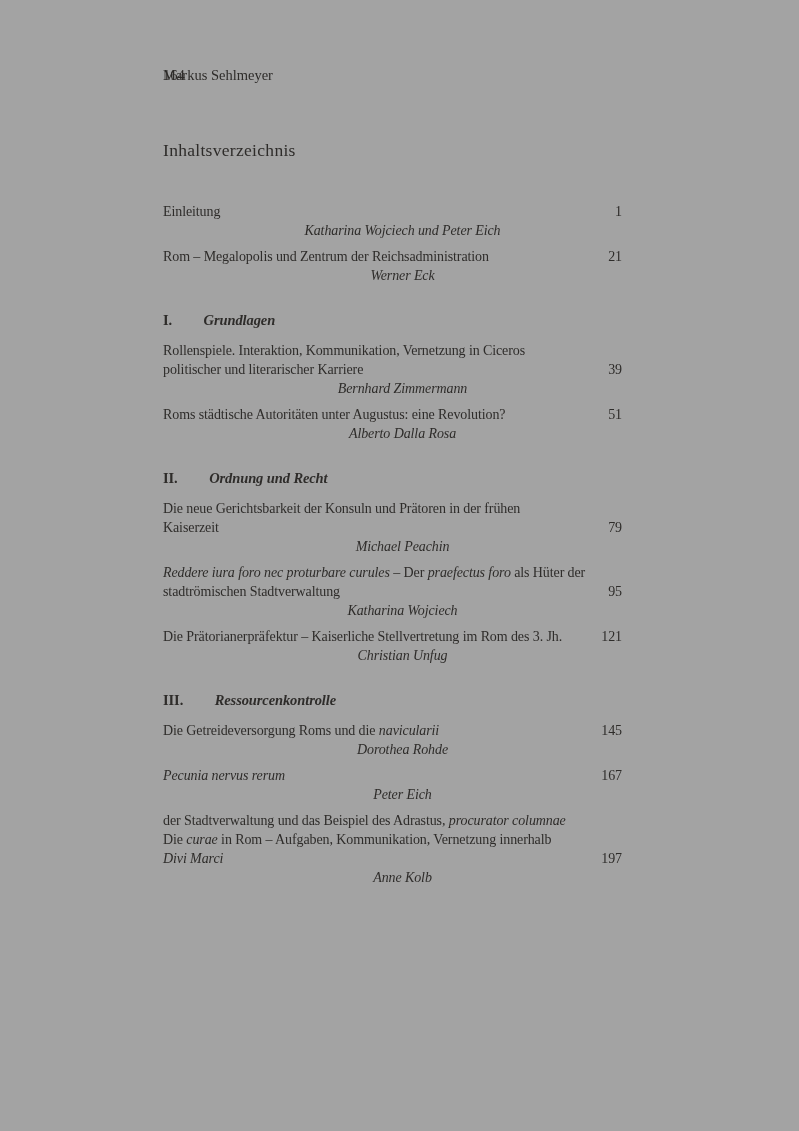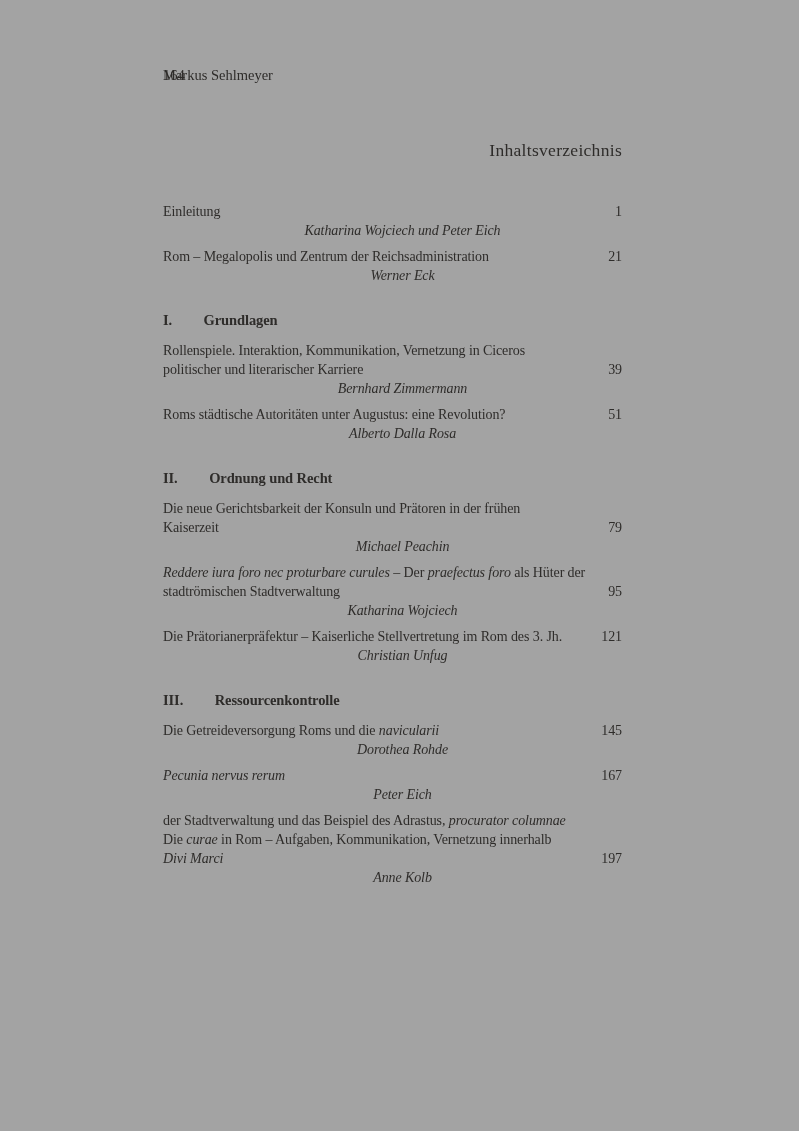--- a/index.html
+++ b/index.html
@@ -33,38 +33,39 @@
   .folio {
     position: absolute;
     left: 0;
     top: 0;
   }
   .running-header {
     display: block;
   }
   .doc-title {
     margin: 56px 0 12px 0;
-    text-align: right;
+    text-align: left;
     font-size: 17.5px;
     font-weight: 400;
     letter-spacing: 0.3px;
     line-height: 20px;
   }
   .toc {
     margin-top: 42px;
     font-size: 14px;
     line-height: 19px;
     letter-spacing: -0.1px;
   }
   .section-heading {
     font-size: 14.5px;
     font-weight: 700;
     margin: 26px 0 11px 0;
   }
   .section-heading .section-title {
+    font-style: italic;
     padding-left: 28px;
   }
   .toc-entry {
     margin: 0 0 7px 0;
   }
   .title-line {
     display: flex;
     align-items: baseline;
     white-space: pre;
   }

